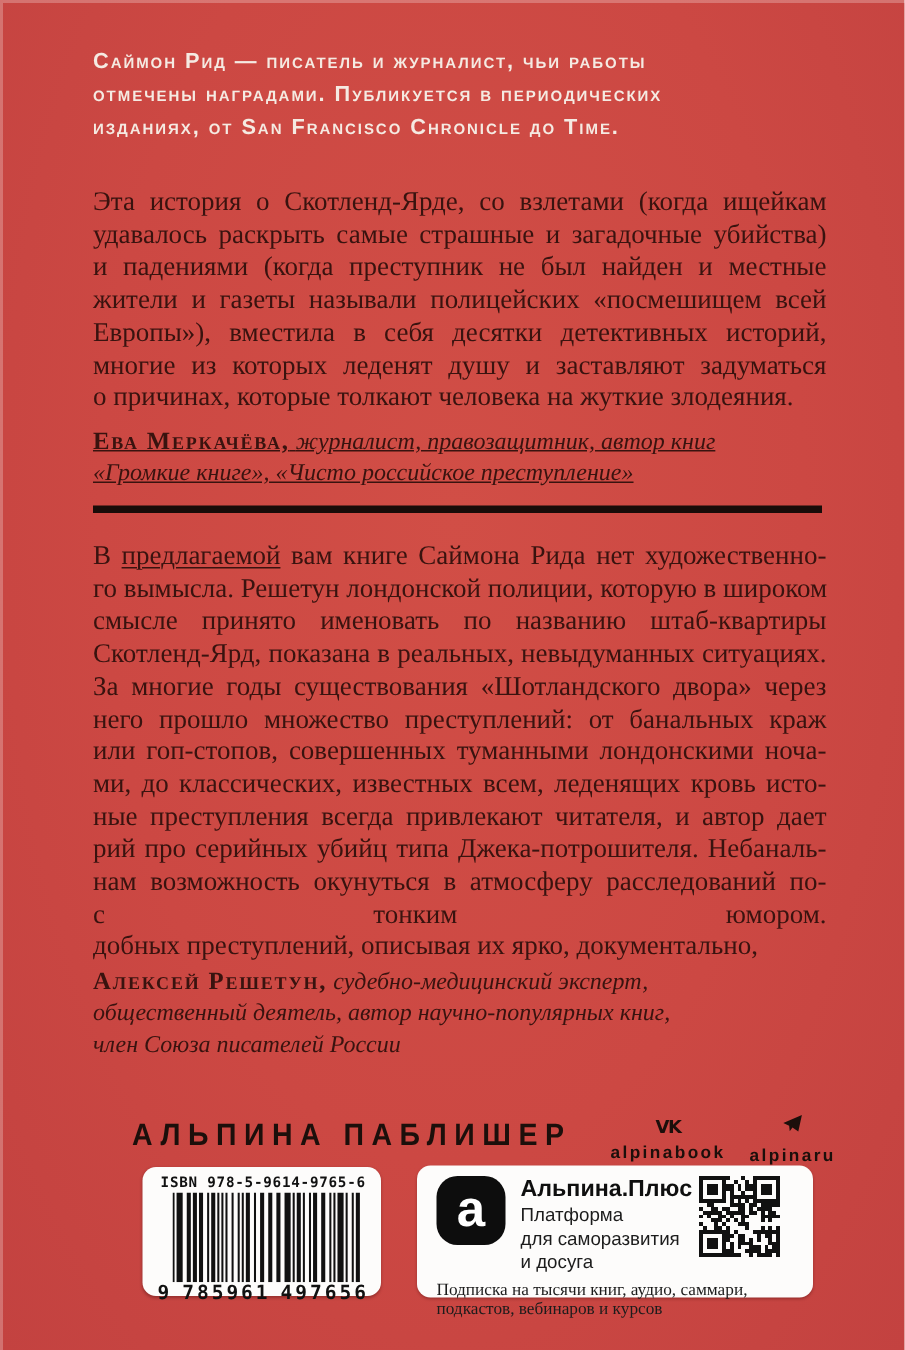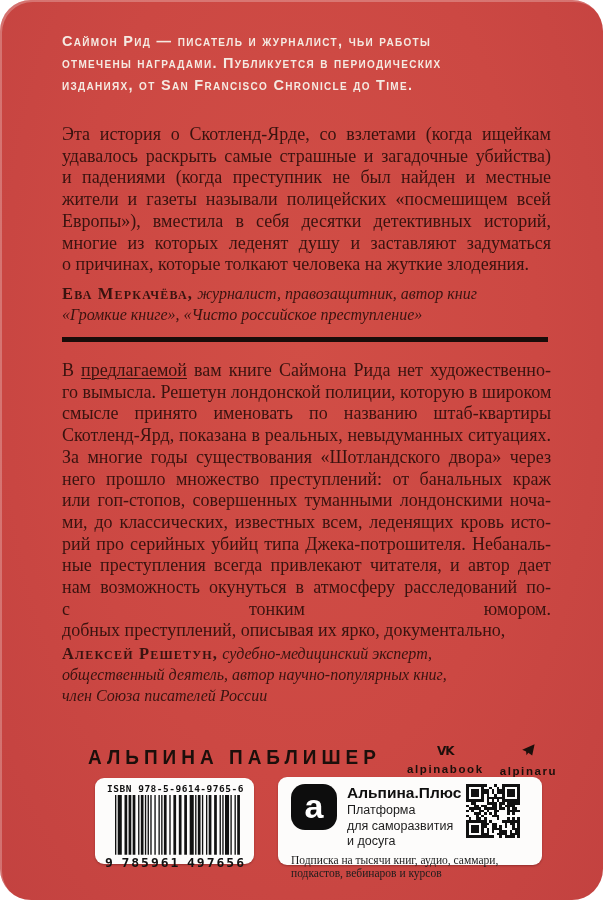--- a/index.html
+++ b/index.html
@@ -3,21 +3,20 @@
 <meta charset="utf-8">
 <style>
   html,body{margin:0;padding:0;}
   .page{
     position:relative;
     width:603px;height:900px;
     overflow:hidden;
     background:radial-gradient(ellipse at 50% 38%, #d14e46 0%, #cc4843 55%, #c34240 100%);
     font-family:"Liberation Serif", serif;
     box-shadow:inset 2px 2px 0 rgba(255,255,255,.25);
-    border-radius:31px;
   }
   .abs{position:absolute;}
   
   .jline{
     text-align:justify;
     -moz-text-align-last:justify;
     text-align-last:justify;
     white-space:nowrap;
   }
   .jline:last-child{text-align-last:left;text-align:left;}
@@ -35,21 +34,21 @@
   
   .review{
     left:62px;width:489px;
     font-size:18px;line-height:21.7px;
     color:#39130f;
   }
   .review1{top:124px;}
   .review2{top:360px;}
   .uw{text-decoration:underline;text-decoration-thickness:1px;text-underline-offset:2px;}
   .attr{left:62px;width:489px;color:#39130f;font-size:16px;line-height:21px;}
-  .attr1{top:283px;}
+  .attr1{top:283px;text-decoration:underline;}
   .attr2{top:643px;}
   .attr-name{
     font-variant:small-caps;
     font-weight:600;
     font-size:16.5px;
     letter-spacing:1.2px;
   }
   .attr-role,.attr-extra{font-style:italic;}
   .divider{
     left:62px;top:337px;width:486px;height:5px;
@@ -161,22 +160,22 @@
 
   <section class="abs review review2">
       <div class="jline">В <span class="uw">предлагаемой</span> вам книге Саймона Рида нет художественно-</div>
       <div class="jline">го вымысла. Решетун лондонской полиции, которую в широком</div>
       <div class="jline">смысле принято именовать по названию штаб-квартиры</div>
       <div class="jline">Скотленд-Ярд, показана в реальных, невыдуманных ситуациях.</div>
       <div class="jline">За многие годы существования «Шотландского двора» через</div>
       <div class="jline">него прошло множество преступлений: от банальных краж</div>
       <div class="jline">или гоп-стопов, совершенных туманными лондонскими ноча-</div>
       <div class="jline">ми, до классических, известных всем, леденящих кровь исто-</div>
+      <div class="jline">ные преступления всегда привлекают читателя, и автор дает</div>
       <div class="jline">рий про серийных убийц типа Джека-потрошителя. Небаналь-</div>
-      <div class="jline">ные преступления всегда привлекают читателя, и автор дает</div>
       <div class="jline">нам возможность окунуться в атмосферу расследований по-</div>
       <div class="jline">с тонким юмором.</div>
       <div class="jline">добных преступлений, описывая их ярко, документально,</div>
     </section>
   <div class="abs attr attr2">
     <div><span class="attr-name">Алексей Решетун,</span> <span class="attr-role">судебно-медицинский эксперт,</span></div>
     <div class="attr-extra nojust">
         <div class="jline">общественный деятель, автор научно-популярных книг,</div>
         <div class="jline">член Союза писателей России</div>
       </div>

